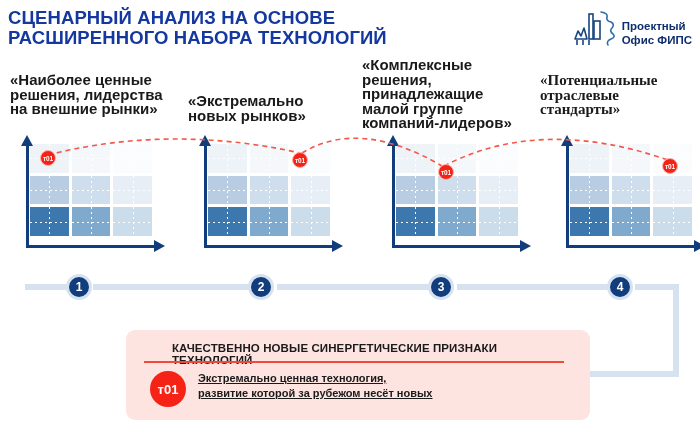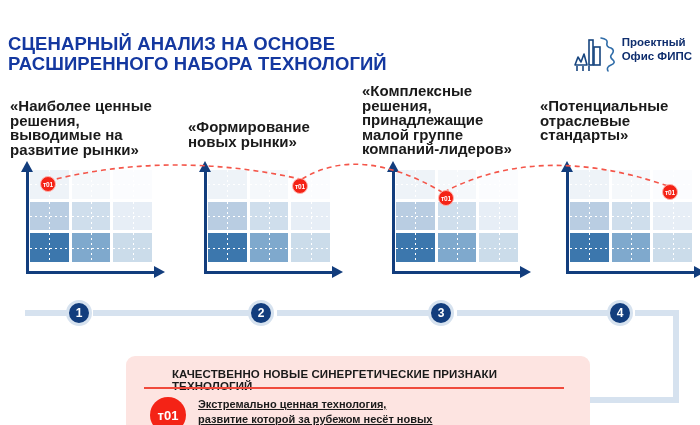--- a/index.html
+++ b/index.html
@@ -1,45 +1,45 @@
 <!DOCTYPE html>
 <html><head>
 <meta charset="utf-8">
 <style>
   html,body{margin:0;padding:0;}
   body{
     width:700px;height:425px;background:#ffffff;
     font-family:"Liberation Sans","DejaVu Sans",sans-serif;
     position:relative;overflow:hidden;
   }
-  .root{position:absolute;inset:0;margin-top:26px;}
+  .root{position:absolute;inset:0;}
 
   
   .title{
     position:absolute;left:8px;top:8px;width:520px;
     color:#1438a0;font-weight:bold;font-size:18.5px;
     line-height:20px;letter-spacing:.1px;
   }
   .title .l2{display:block;}
 
-  .logo{position:absolute;right:8px;top:9px;display:flex;align-items:flex-start;gap:7px;}
+  .logo{position:absolute;right:8px;top:9px;display:flex;align-items:flex-end;gap:7px;}
   .logo-mark{width:44px;height:38px;flex:none;}
   .logo-text{
     color:#0f2e6e;font-weight:bold;font-size:11.5px;line-height:14px;white-space:nowrap;
   }
 
   
   .cap{
     position:absolute;color:#1a1a1a;font-size:15px;font-weight:bold;
     line-height:14.5px;
   }
   .cap1{left:10px;top:73px;width:160px;}
   .cap2{left:188px;top:94px;width:160px;}
   .cap3{left:362px;top:58px;width:170px;}
-  .cap4{left:540px;top:73px;width:160px;}
+  .cap4{left:540px;top:73px;width:160px;font-family:Liberation Serif, serif;}
 
   
   .chart{position:absolute;top:140px;width:160px;height:115px;}
   .c1{left:8px;} .c2{left:186px;} .c3{left:374px;} .c4{left:548px;}
 
   .grid{
     position:absolute;left:22px;top:4px;width:122px;height:92px;
     display:grid;grid-template-columns:repeat(3,1fr);grid-template-rows:repeat(3,1fr);
     gap:3px;
   }
@@ -132,22 +132,22 @@
       <line x1="6" y1="31" x2="6" y2="36" stroke="#17457f" stroke-width="1.6"></line>
       <line x1="12" y1="31" x2="12" y2="36" stroke="#17457f" stroke-width="1.6"></line>
       <line x1="18" y1="31" x2="18" y2="36" stroke="#17457f" stroke-width="1.6"></line>
     </svg>
     <div class="logo-text">
       <div>Проектный</div>
       <div>Офис ФИПС</div>
     </div>
   </div>
 
-  <div class="cap cap1">«Наиболее ценные решения, выводимые на развитие рынки»</div>
-  <div class="cap cap2">«Формирование новых рынки»</div>
+  <div class="cap cap1">«Наиболее ценные решения, лидерства на внешние рынки»</div>
+  <div class="cap cap2">«Экстремально новых рынков»</div>
   <div class="cap cap3">«Комплексные решения, принадлежащие малой группе компаний-лидеров»</div>
   <div class="cap cap4">«Потенциальные отраслевые стандарты»</div>
 
   <div class="chart c1">
     <div class="grid">
       <div class="cell r0c0"></div>
       <div class="cell r0c1"></div>
       <div class="cell r0c2"></div>
       <div class="cell r1c0"></div>
       <div class="cell r1c1"></div>

